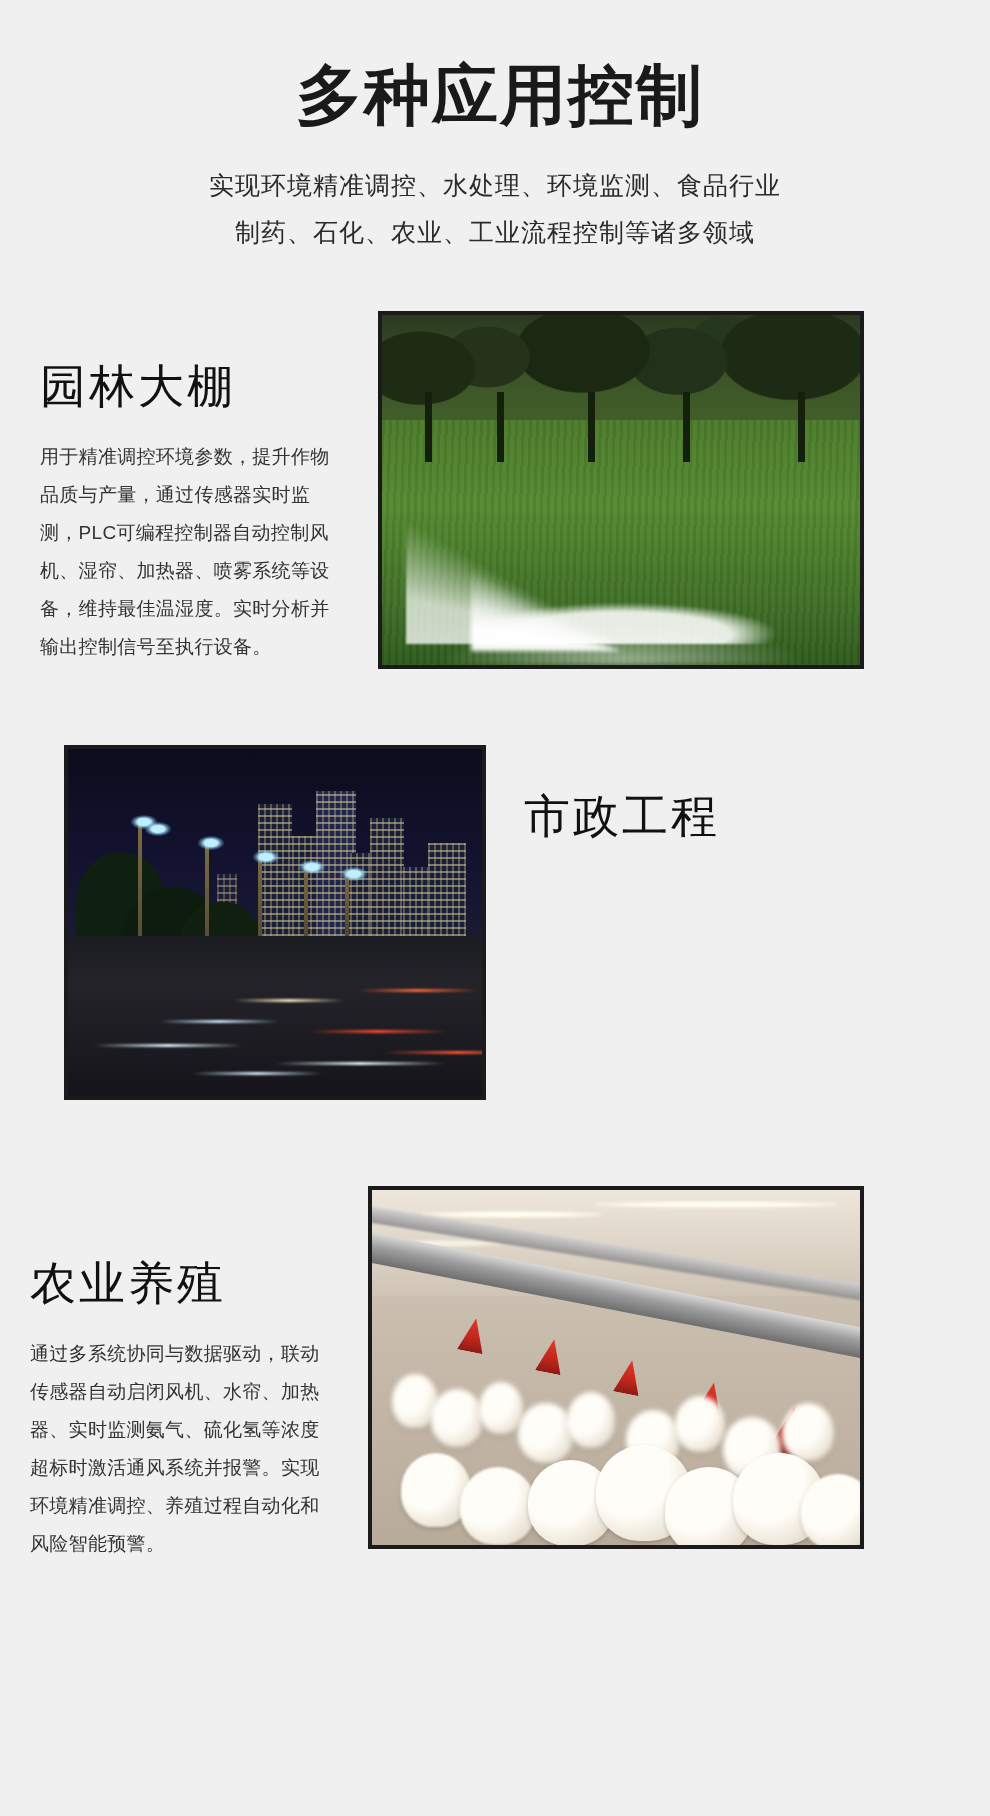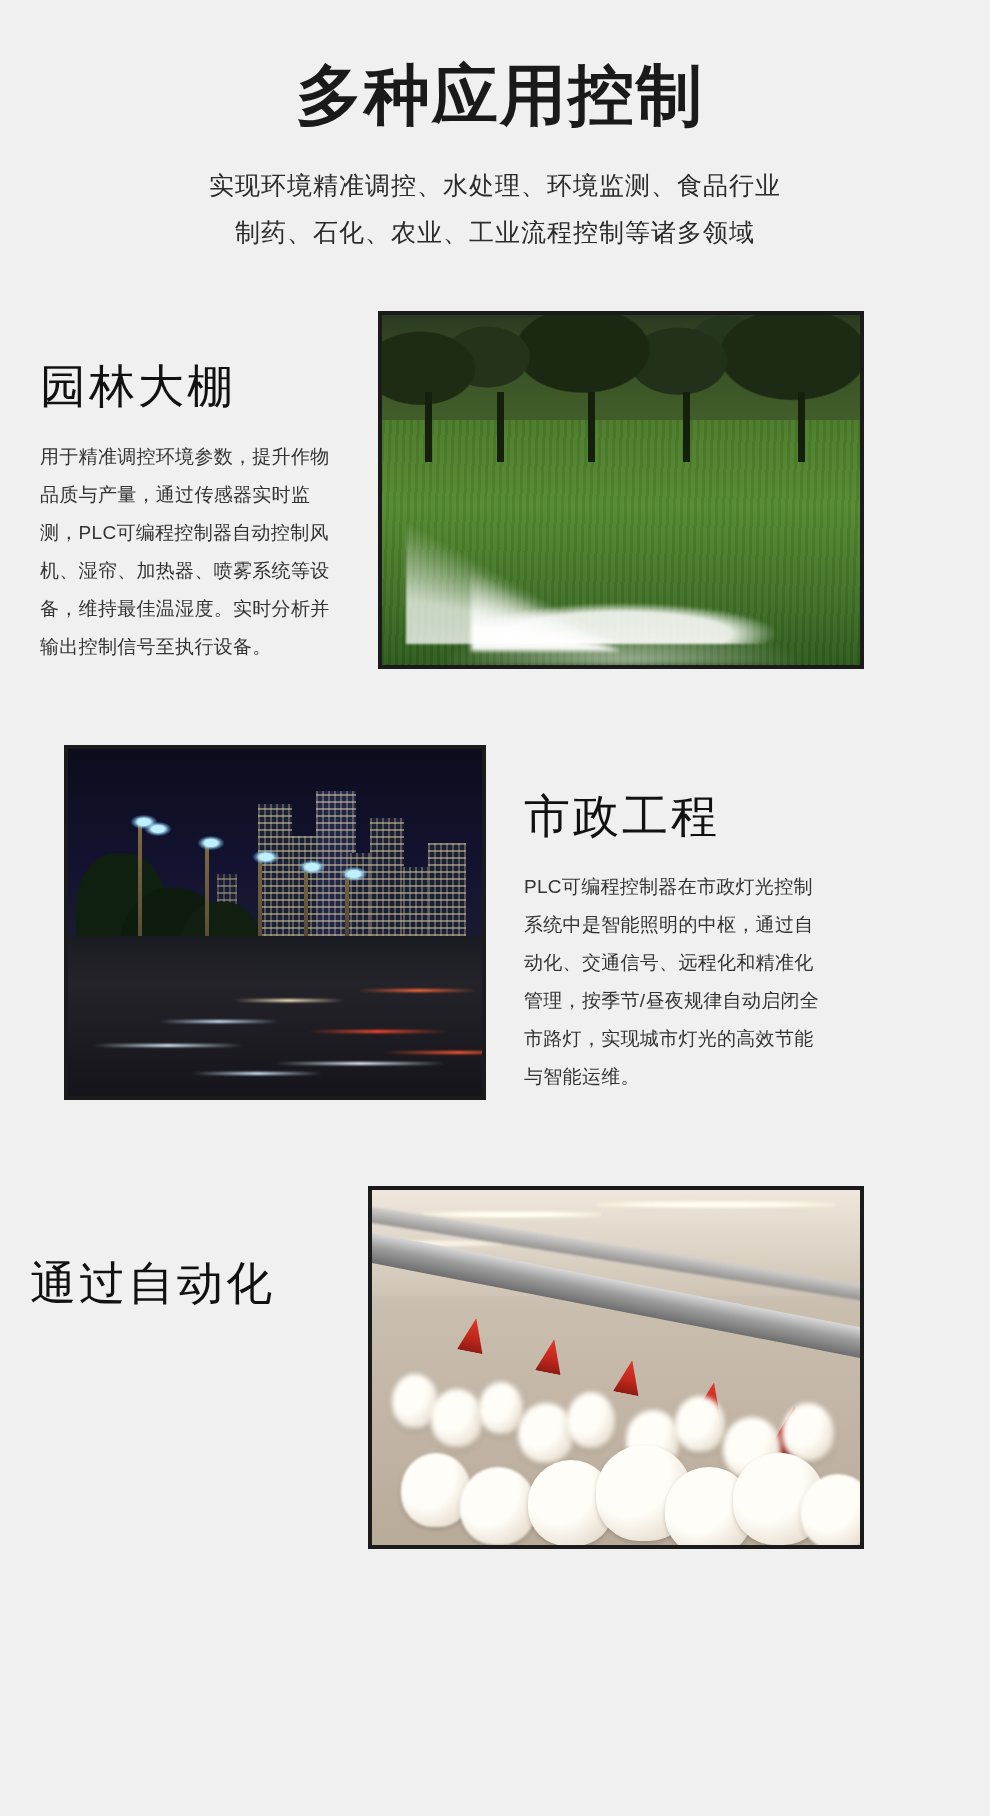--- a/index.html
+++ b/index.html
@@ -234,21 +234,20 @@
         <div class="sp-spray2"></div>
       </div>
     </div>
   </div>
 </div>
 
 <div class="section" id="sec-city">
   <div class="sec-row reverse">
     <div class="text-col">
       <h2>市政工程</h2>
-      <p>PLC可编程控制器在市政灯光控制系统中是智能照明的中枢，通过自动化、交通信号、远程化和精准化管理，按季节/昼夜规律自动启闭全市路灯，实现城市灯光的高效节能与智能运维。</p>
     </div>
     <div class="photo">
       <div class="city-scene">
         <div class="city-sky"></div>
 
         <div class="bldg" style="left:46%;width:34px;height:42%;"></div>
         <div class="bldg" style="left:54%;width:26px;height:33%;"></div>
         <div class="bldg" style="left:60%;width:40px;height:46%;background:#20264a;"></div>
         <div class="bldg" style="left:68%;width:22px;height:28%;"></div>
         <div class="bldg" style="left:73%;width:34px;height:38%;"></div>
@@ -282,21 +281,22 @@
         <div class="streak" style="left:30%;bottom:6%;width:130px;background:linear-gradient(90deg,rgba(255,255,255,0),#d8eeff,rgba(255,255,255,0));"></div>
         <div class="streak" style="left:76%;bottom:12%;width:150px;background:linear-gradient(90deg,rgba(255,60,40,0),#ff5630,rgba(255,60,40,0));"></div>
       </div>
     </div>
   </div>
 </div>
 
 <div class="section" id="sec-farm">
   <div class="sec-row">
     <div class="text-col">
-      <h2>通过自动化</h2>
+      <h2>农业养殖</h2>
+      <p>通过多系统协同与数据驱动，联动传感器自动启闭风机、水帘、加热器、实时监测氨气、硫化氢等浓度超标时激活通风系统并报警。实现环境精准调控、养殖过程自动化和风险智能预警。</p>
     </div>
     <div class="photo">
       <div class="farm-scene">
         <div class="farm-ceiling"></div>
         <div class="farm-lamp" style="left:10%;top:6%;width:180px;"></div>
         <div class="farm-lamp" style="left:46%;top:3%;width:240px;"></div>
         <div class="farm-lamp" style="left:2%;top:14%;width:120px;opacity:.7;"></div>
         <div class="feed-pipe2 blur-mid"></div>
         <div class="feed-pipe"></div>
         <div class="feeder" style="left:18%;top:36%;transform:rotate(11deg);"></div>

